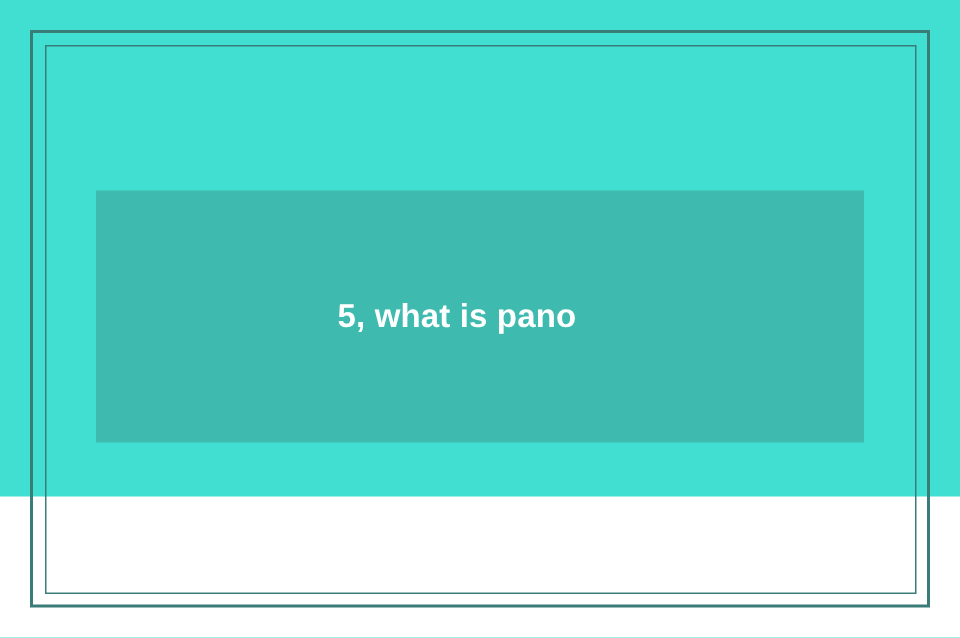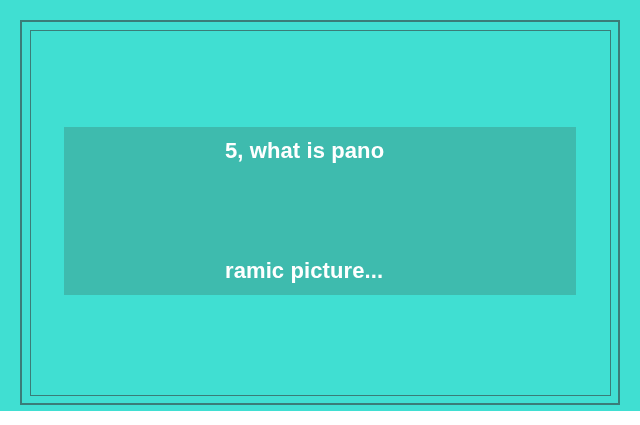--- a/index.html
+++ b/index.html
@@ -10,21 +10,21 @@
     width: 640px;
     height: 425px;
     overflow: hidden;
     font-family: "Liberation Sans", "DejaVu Sans", sans-serif;
   }
 
   
   #placeholder-canvas {
     position: relative;
     width: 640px;
-    height: 411px;
+    height: 331px;
     background: #40dfd2;
     box-sizing: border-box;
   }
 
   
   .frame-outer {
     position: absolute;
     left: 20px;
     top: 20px;
     width: 600px;
@@ -77,17 +77,16 @@
 
 <div id="placeholder-canvas">
 
   <div class="frame-outer"></div>
 
   <div class="frame-inner"></div>
 
   <div class="caption-panel">
     <div class="caption-text">
       <span class="caption-line">5, what is pano</span>
-      <span class="caption-line">ramic picture...</span>
     </div>
   </div>
 
 </div>
 
 </body></html>

